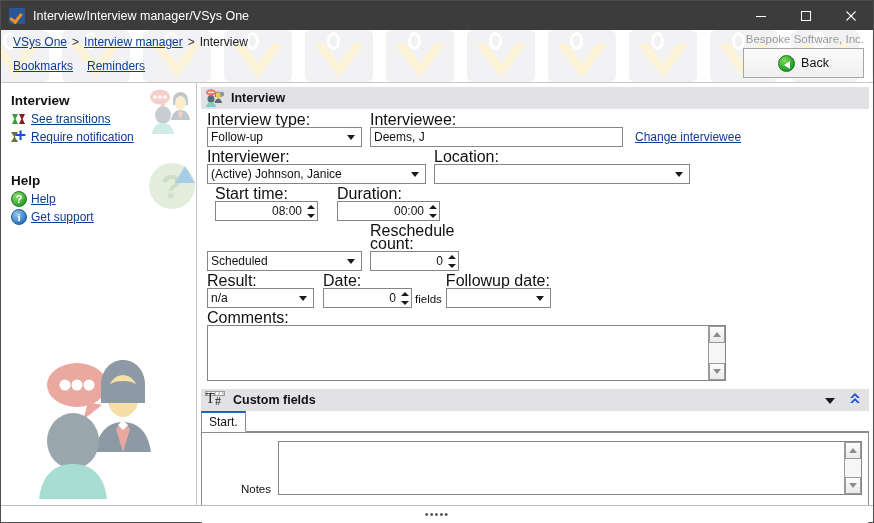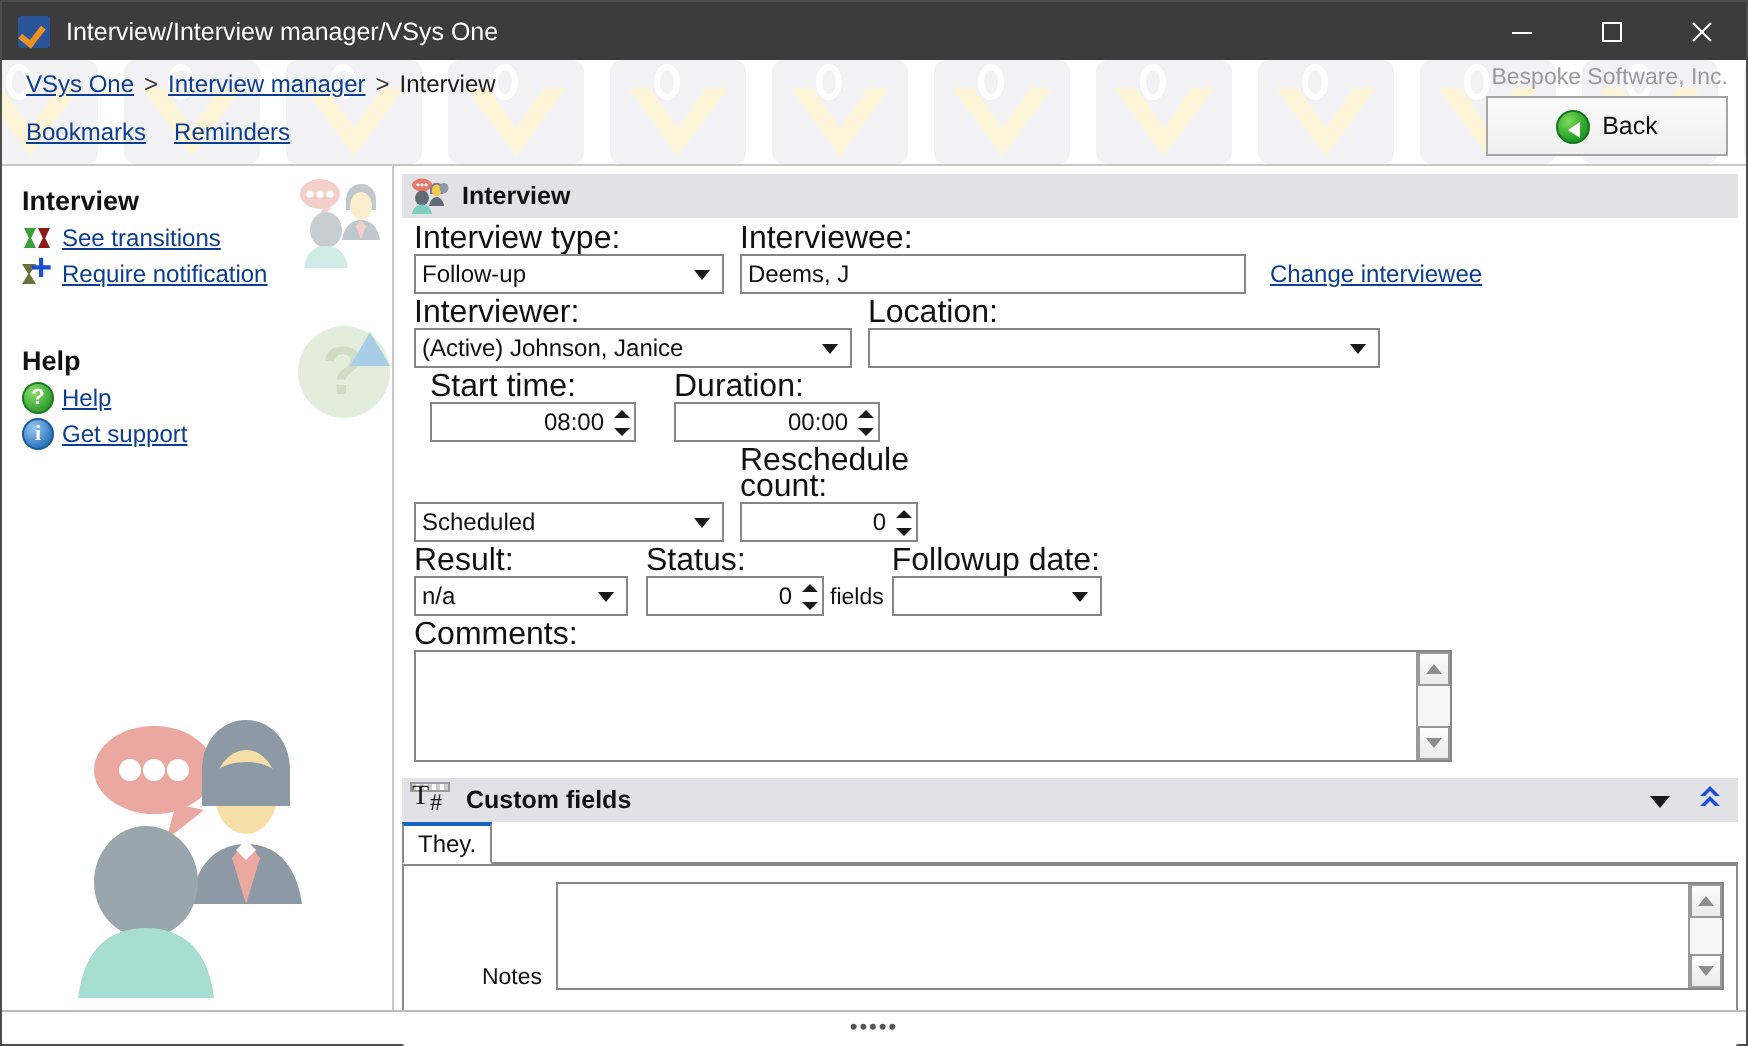--- a/index.html
+++ b/index.html
@@ -703,21 +703,21 @@
 
         <div class="row">
           <div class="fld" style="width:107px">
             <span class="lbl">Result:</span>
             <div class="ctl combo">
               <span>n/a</span>
               <span class="arrow"></span>
             </div>
           </div>
           <div class="fld" style="width:89px; margin-left:9px">
-            <span class="lbl">Status:</span>
+            <span class="lbl">Date:</span>
             <div class="ctl spin">
               <span class="val">0</span>
               <span class="sp">
                   <span class="up"></span>
                   <span class="dn"></span>
                 </span>
             </div>
           </div>
           <span class="units">fields</span>
           <div class="fld" style="width:105px">
@@ -758,21 +758,21 @@
           <span class="cf-ctrl-up">
             <svg viewBox="0 0 14 14" width="14" height="14">
               <polygon points="7,1 12,6 9.5,6 7,3.5 4.5,6 2,6" fill="#1d4ed8"></polygon>
               <polygon points="7,6 12,11 9.5,11 7,8.5 4.5,11 2,11" fill="#1d4ed8"></polygon>
             </svg>
           </span>
         </div>
 
         <div class="tabstrip">
           <div class="tab">
-            <span>They.</span>
+            <span>Start.</span>
           </div>
           <div class="tabfill"></div>
         </div>
 
         <div class="cf-body">
           <div class="notes-row">
             <div class="notes-lbl">Notes</div>
             <div class="textarea-wrap" style="flex:1; height:54px">
               <div class="ta"></div>
               <div class="vscroll">

